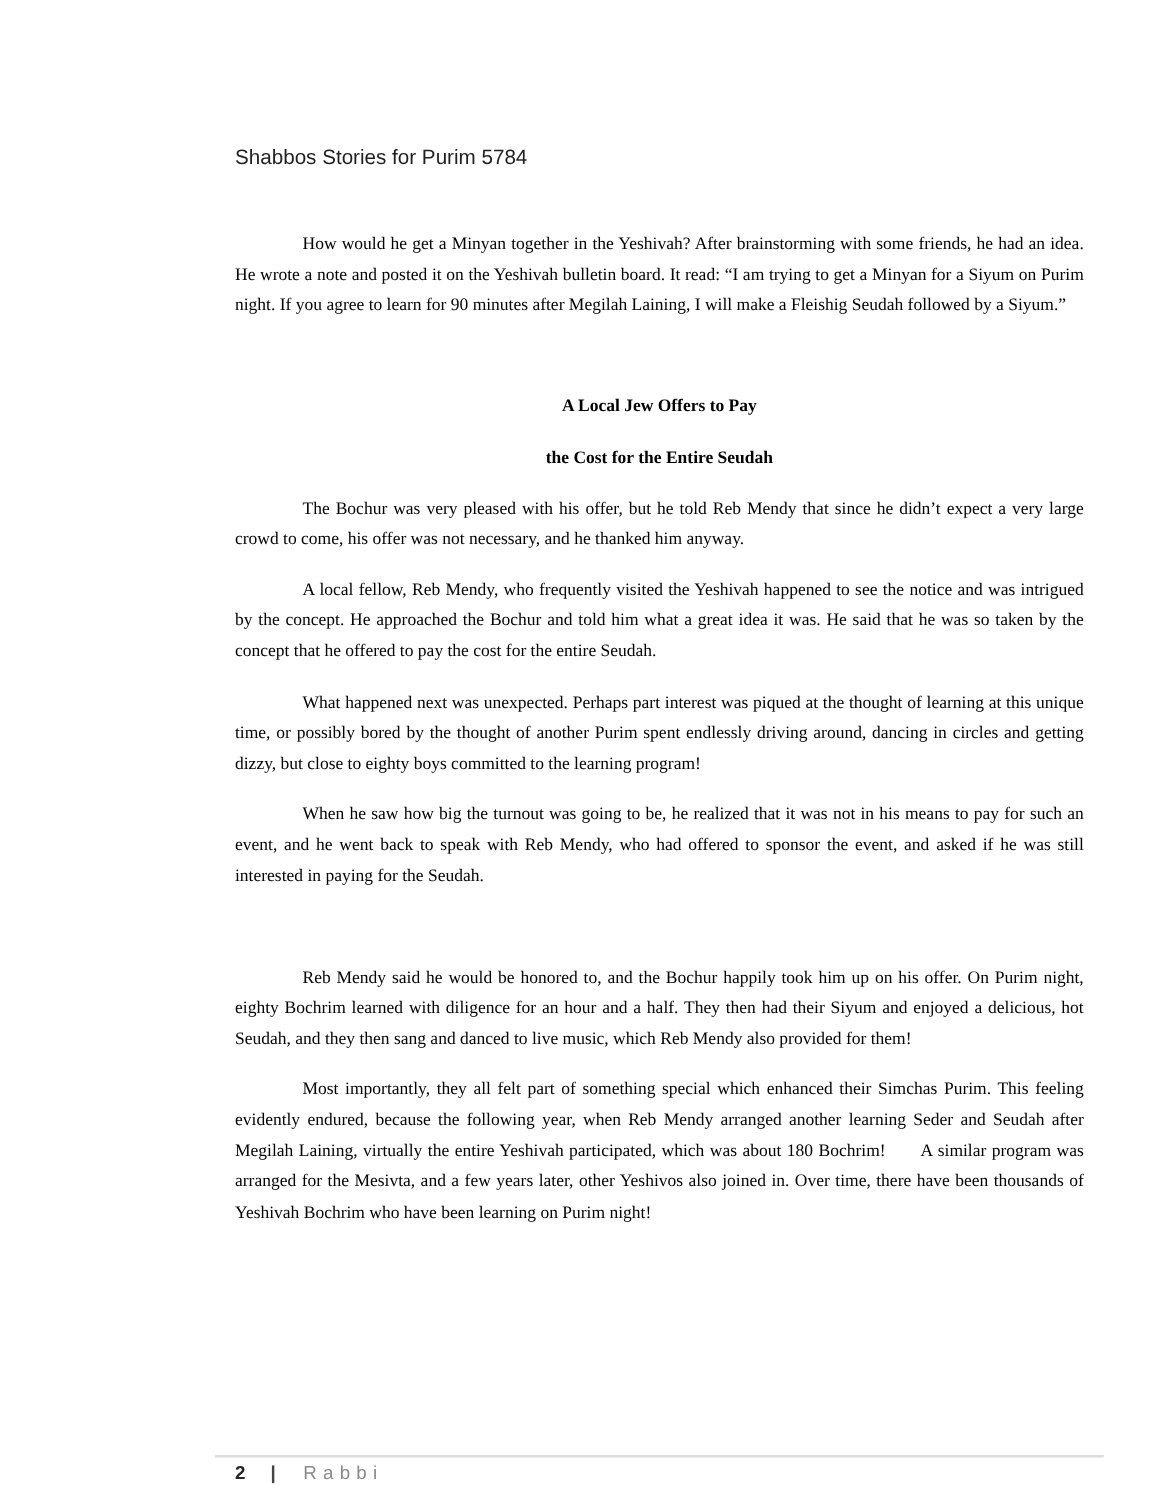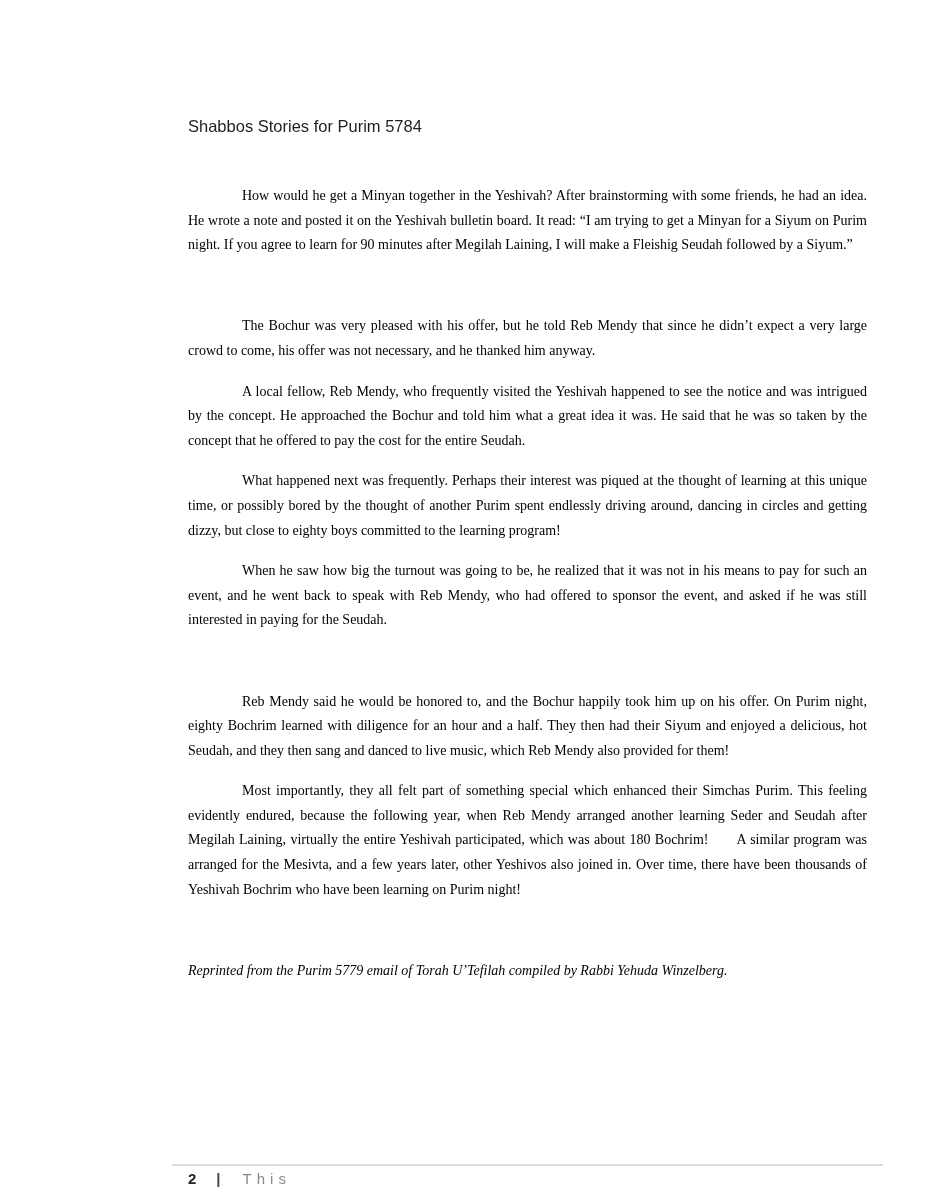--- a/index.html
+++ b/index.html
@@ -89,41 +89,42 @@
   <header class="doc-header">
     <span>Shabbos Stories for Purim 5784</span>
   </header>
 
   <main class="doc-body">
 
     <p class="para">How would he get a Minyan together in the Yeshivah? After brainstorming with some friends, he had an idea. He wrote a note and posted it on the Yeshivah bulletin board. It read: “I am trying to get a Minyan for a Siyum on Purim night. If you agree to learn for 90 minutes after Megilah Laining, I will make a Fleishig Seudah followed by a Siyum.”</p>
 
     <div class="blank"></div>
 
+    <p class="heading">A Local Jew Offers to Pay</p>
+    <p class="heading">the Cost for the Entire Seudah</p>
 
     <p class="para">The Bochur was very pleased with his offer, but he told Reb Mendy that since he didn’t expect a very large crowd to come, his offer was not necessary, and he thanked him anyway.</p>
 
     <p class="para">A local fellow, Reb Mendy, who frequently visited the Yeshivah happened to see the notice and was intrigued by the concept. He approached the Bochur and told him what a great idea it was. He said that he was so taken by the concept that he offered to pay the cost for the entire Seudah.</p>
 
-    <p class="para">What happened next was frequently. Perhaps their interest was piqued at the thought of learning at this unique time, or possibly bored by the thought of another Purim spent endlessly driving around, dancing in circles and getting dizzy, but close to eighty boys committed to the learning program!</p>
+    <p class="para">What happened next was unexpected. Perhaps part interest was piqued at the thought of learning at this unique time, or possibly bored by the thought of another Purim spent endlessly driving around, dancing in circles and getting dizzy, but close to eighty boys committed to the learning program!</p>
 
     <p class="para">When he saw how big the turnout was going to be, he realized that it was not in his means to pay for such an event, and he went back to speak with Reb Mendy, who had offered to sponsor the event, and asked if he was still interested in paying for the Seudah.</p>
 
     <div class="blank"></div>
 
 
     <p class="para">Reb Mendy said he would be honored to, and the Bochur happily took him up on his offer. On Purim night, eighty Bochrim learned with diligence for an hour and a half. They then had their Siyum and enjoyed a delicious, hot Seudah, and they then sang and danced to live music, which Reb Mendy also provided for them!</p>
 
     <p class="para">Most importantly, they all felt part of something special which enhanced their Simchas Purim. This feeling evidently endured, because the following year, when Reb Mendy arranged another learning Seder and Seudah after Megilah Laining, virtually the entire Yeshivah participated, which was about 180 Bochrim!  A similar program was arranged for the Mesivta, and a few years later, other Yeshivos also joined in. Over time, there have been thousands of Yeshivah Bochrim who have been learning on Purim night!</p>
 
     <div class="blank"></div>
 
-    <p class="italic-para">Reprinted from the Purim 5779 email of Torah U’Tefilah compiled by Rabbi Yehuda Winzelberg.</p>
 
   </main>
 
   <div class="footer-rule"></div>
 
   <footer class="doc-footer">
-    <span class="page-num">2</span><span class="footer-pipe">|</span><span class="page-label">This</span>
+    <span class="page-num">2</span><span class="footer-pipe">|</span><span class="page-label">Rabbi</span>
   </footer>
 
 </div>
 
 </body></html>

